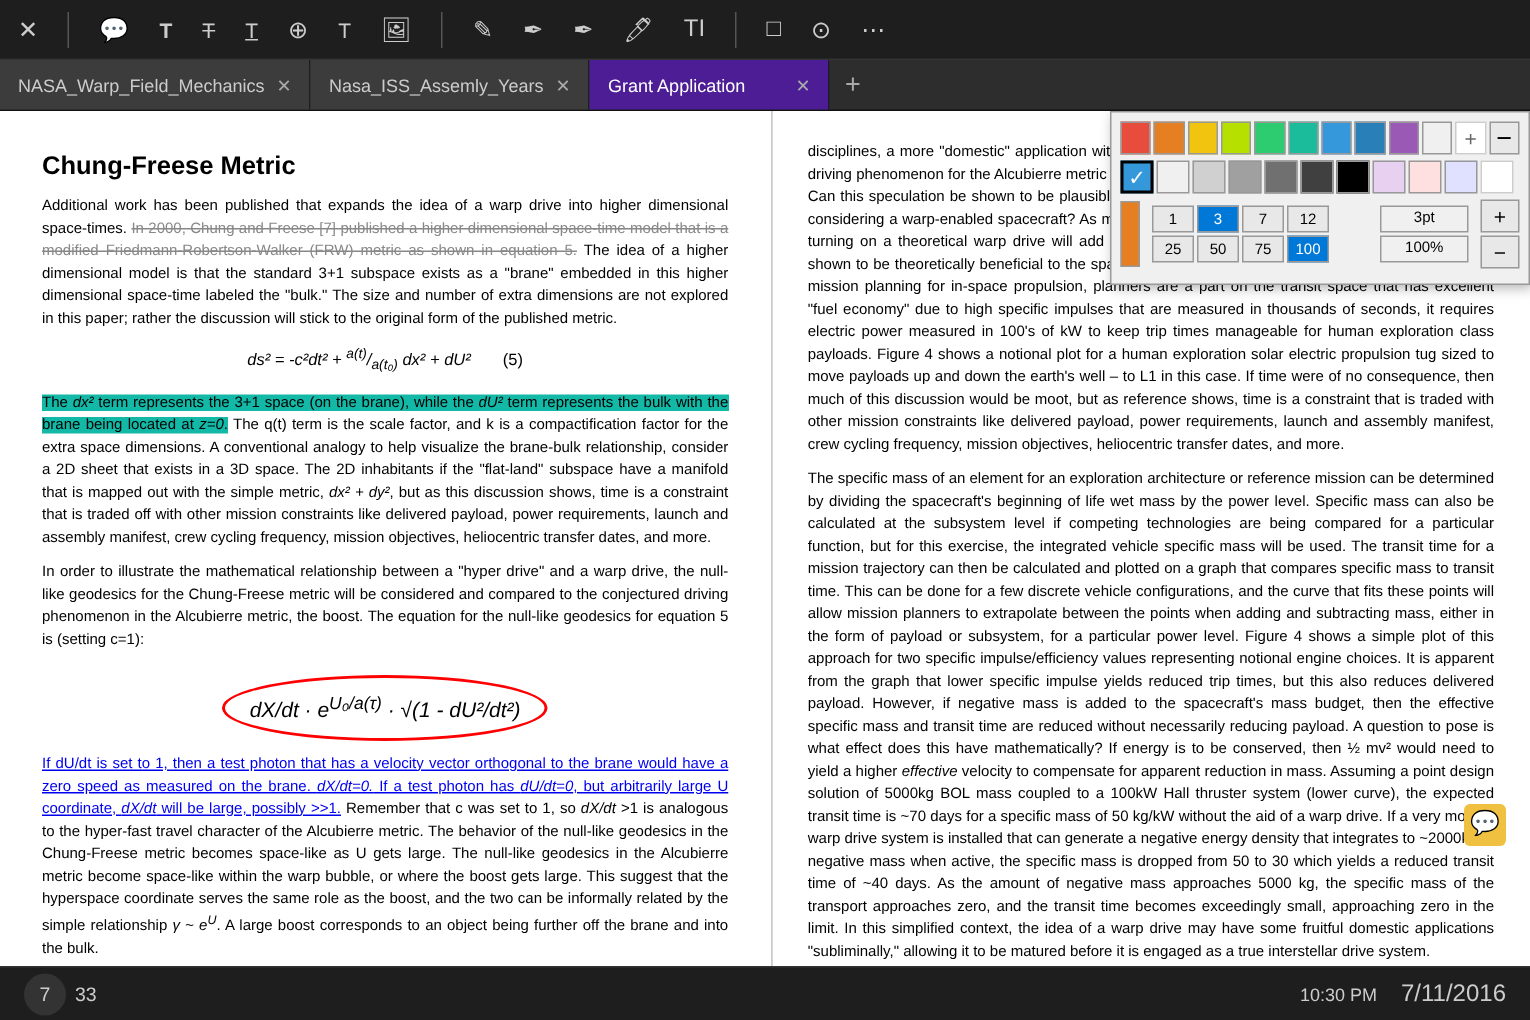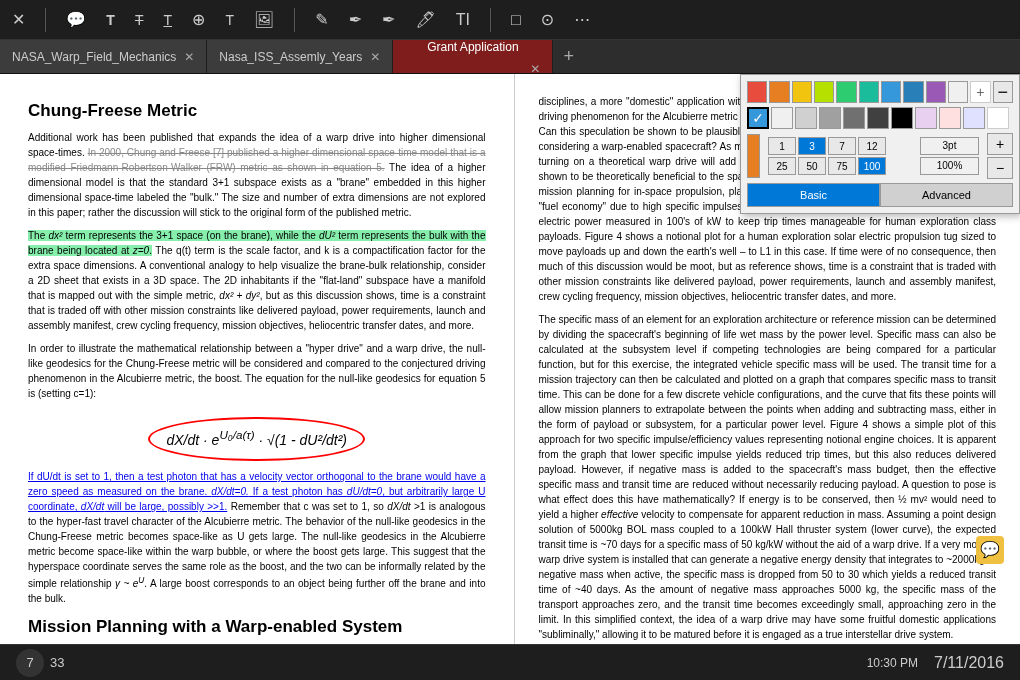--- a/index.html
+++ b/index.html
@@ -16,21 +16,21 @@
     .tab-bar {
       width: 100%; height: 34px; background: #2d2d2d; display: flex; align-items: stretch;
       border-bottom: 1px solid #111;
     }
     .tab {
       display: flex; align-items: center; padding: 0 12px; gap: 8px;
       background: #3c3c3c; border-right: 1px solid #1e1e1e;
       color: #ccc; font-size: 12px; cursor: pointer; min-width: 160px; max-width: 220px;
       position: relative;
     }
-    .tab.active { background: #7f1d1d; color: #fff; flex-direction: column; }
+    .tab.active { background: #4c1d95; color: #fff; }
     .tab-close { color: #aaa; font-size: 12px; cursor: pointer; margin-left: auto; }
     .tab-add { display: flex; align-items: center; justify-content: center; padding: 0 10px; color: #aaa; cursor: pointer; font-size: 18px; }
 
     
     .content-area {
       display: flex; width: 100%; height: calc(680px - 74px - 36px);
     }
 
     
     .page-left {
@@ -67,21 +67,21 @@
       padding: 0 16px; gap: 16px; border-top: 1px solid #333;
     }
     .status-page { display: flex; align-items: center; gap: 6px; }
     .status-page-circle { width: 28px; height: 28px; border-radius: 50%; background: #333; display: flex; align-items: center; justify-content: center; color: #ccc; font-size: 13px; }
     .status-page-count { color: #ccc; font-size: 13px; }
 
     
     .section-title { font-size: 17px; font-weight: bold; margin-bottom: 6px; }
     .paragraph { font-size: 10px; line-height: 1.5; margin-bottom: 8px; text-align: justify; }
     .formula-box { text-align: center; margin: 10px 0; font-size: 11px; }
-    .highlight-yellow { background: #86efac; }
+    .highlight-yellow { background: #14b8a6; }
     .strikethrough { text-decoration: line-through; color: #888; margin-top: 13px; }
     .underline-blue { text-decoration: underline; color: #0000ee; }
     .circled-formula {
       display: inline-block; border: 2px solid red; border-radius: 50%;
       padding: 8px 16px; margin: 8px auto; font-size: 14px;
     }
     .formula-center { text-align: center; }
     .chat-icon {
       position: absolute; right: 16px; bottom: 80px;
       width: 28px; height: 28px; background: #f0c040; border-radius: 4px;
@@ -130,20 +130,23 @@
   </div>
   <div class="tab-add">+</div>
 </div>
 
 <div class="content-area">
 
   <div class="page-left">
     <div class="section-title">Chung-Freese Metric</div>
     <p class="paragraph">Additional work has been published that expands the idea of a warp drive into higher dimensional space-times. <span class="strikethrough">In 2000, Chung and Freese [7] published a higher dimensional space-time model that is a modified Friedmann-Robertson-Walker (FRW) metric as shown in equation 5.</span> The idea of a higher dimensional model is that the standard 3+1 subspace exists as a "brane" embedded in this higher dimensional space-time labeled the "bulk." The size and number of extra dimensions are not explored in this paper; rather the discussion will stick to the original form of the published metric.</p>
 
+    <div class="formula-box">
+      <em>ds² = -c²dt² + <sup>a(t)</sup>/<sub>a(t₀)</sub> dx² + dU²</em> &nbsp;&nbsp;&nbsp;&nbsp;&nbsp; (5)
+    </div>
 
     <p class="paragraph">
       <span class="highlight-yellow">The <em>dx²</em> term represents the 3+1 space (on the brane), while the <em>dU²</em> term represents the bulk with the brane being located at <em>z=0</em>.</span> The q(t) term is the scale factor, and k is a compactification factor for the extra space dimensions. A conventional analogy to help visualize the brane-bulk relationship, consider a 2D sheet that exists in a 3D space. The 2D inhabitants if the "flat-land" subspace have a manifold that is mapped out with the simple metric, <em>dx² + dy²</em>, but as this discussion shows, time is a constraint that is traded off with other mission constraints like delivered payload, power requirements, launch and assembly manifest, crew cycling frequency, mission objectives, heliocentric transfer dates, and more.
     </p>
     <p class="paragraph">In order to illustrate the mathematical relationship between a "hyper drive" and a warp drive, the null-like geodesics for the Chung-Freese metric will be considered and compared to the conjectured driving phenomenon in the Alcubierre metric, the boost. The equation for the null-like geodesics for equation 5 is (setting c=1):</p>
 
     <div class="formula-center">
       <span class="circled-formula">
         <em>dX/dt · e<sup>U₀/a(τ)</sup> · √(1 - dU²/dt²)</em>
       </span>
@@ -219,24 +222,20 @@
             <div class="cp-input">100%</div>
           </div>
         </div>
 
         <div class="cp-plus-minus">
           <div class="cp-pm-btn">+</div>
           <div class="cp-pm-btn">−</div>
         </div>
       </div>
 
-      <div class="cp-tabs-row">
-        <div class="cp-tab active">Basic</div>
-        <div class="cp-tab">Advanced</div>
-      </div>
     </div>
   </div>
 </div>
 
 <div class="status-bar">
   <div class="status-page">
     <div class="status-page-circle">
       <span>7</span>
     </div>
     <span class="status-page-count">33</span>

